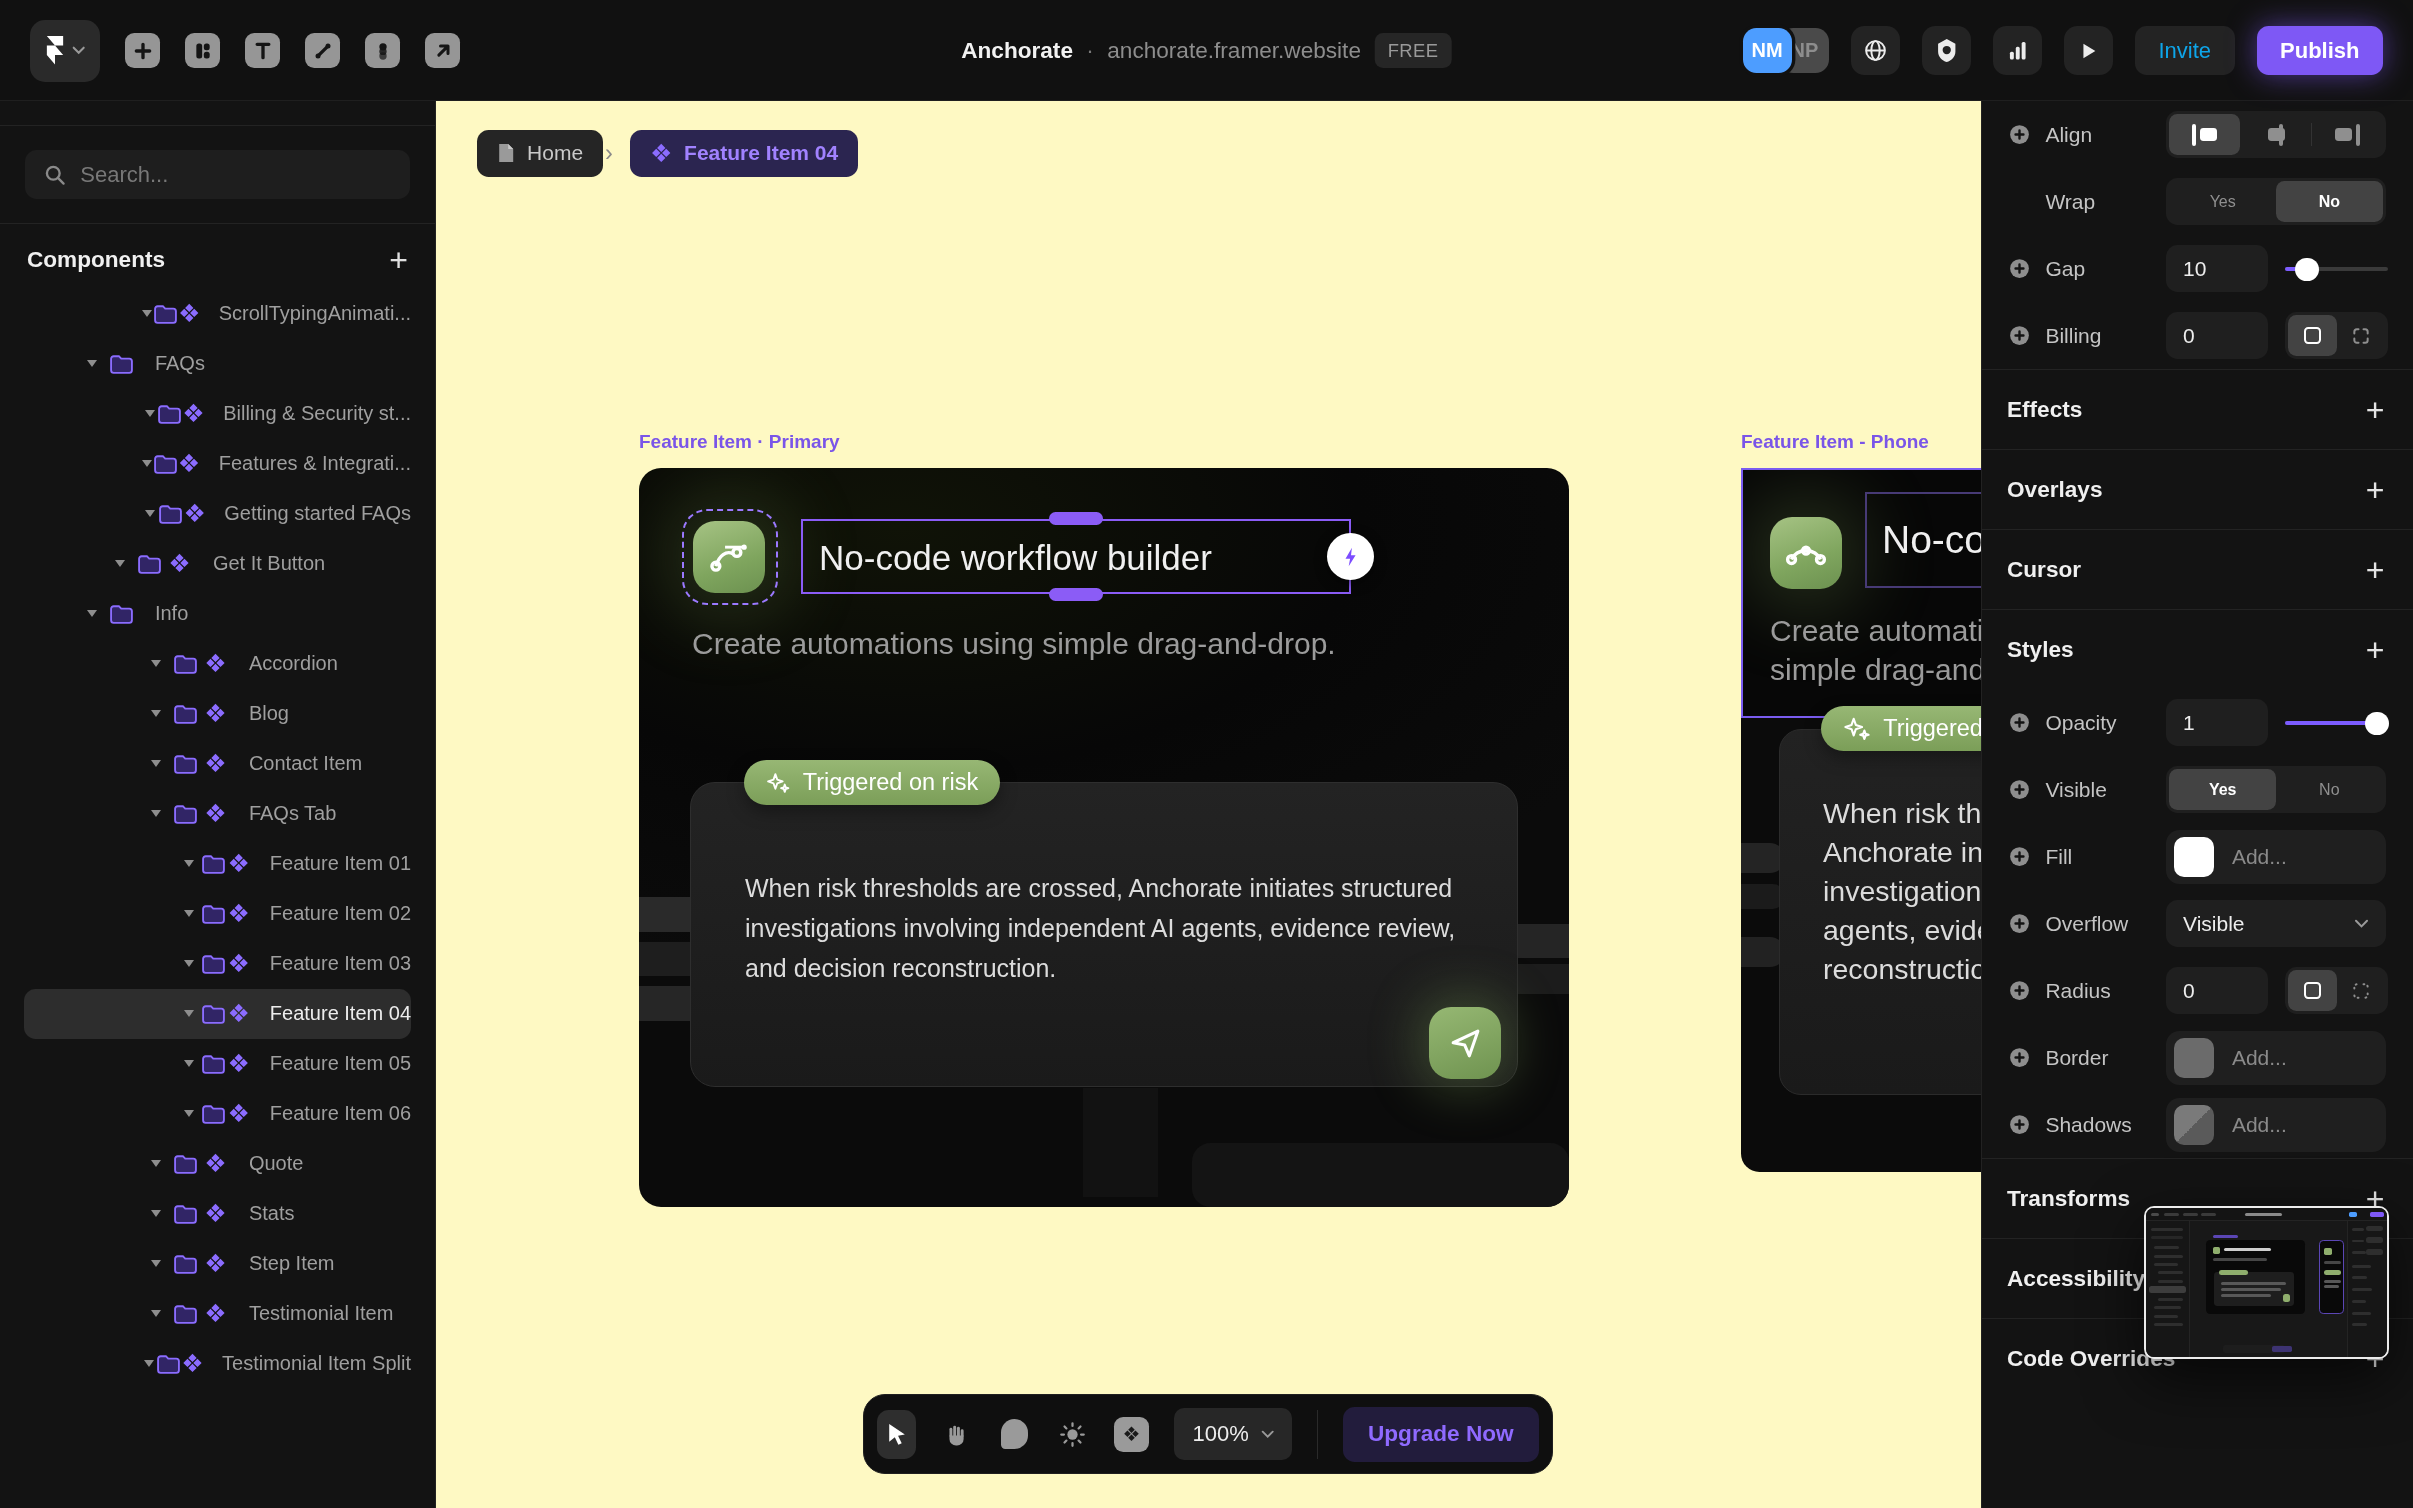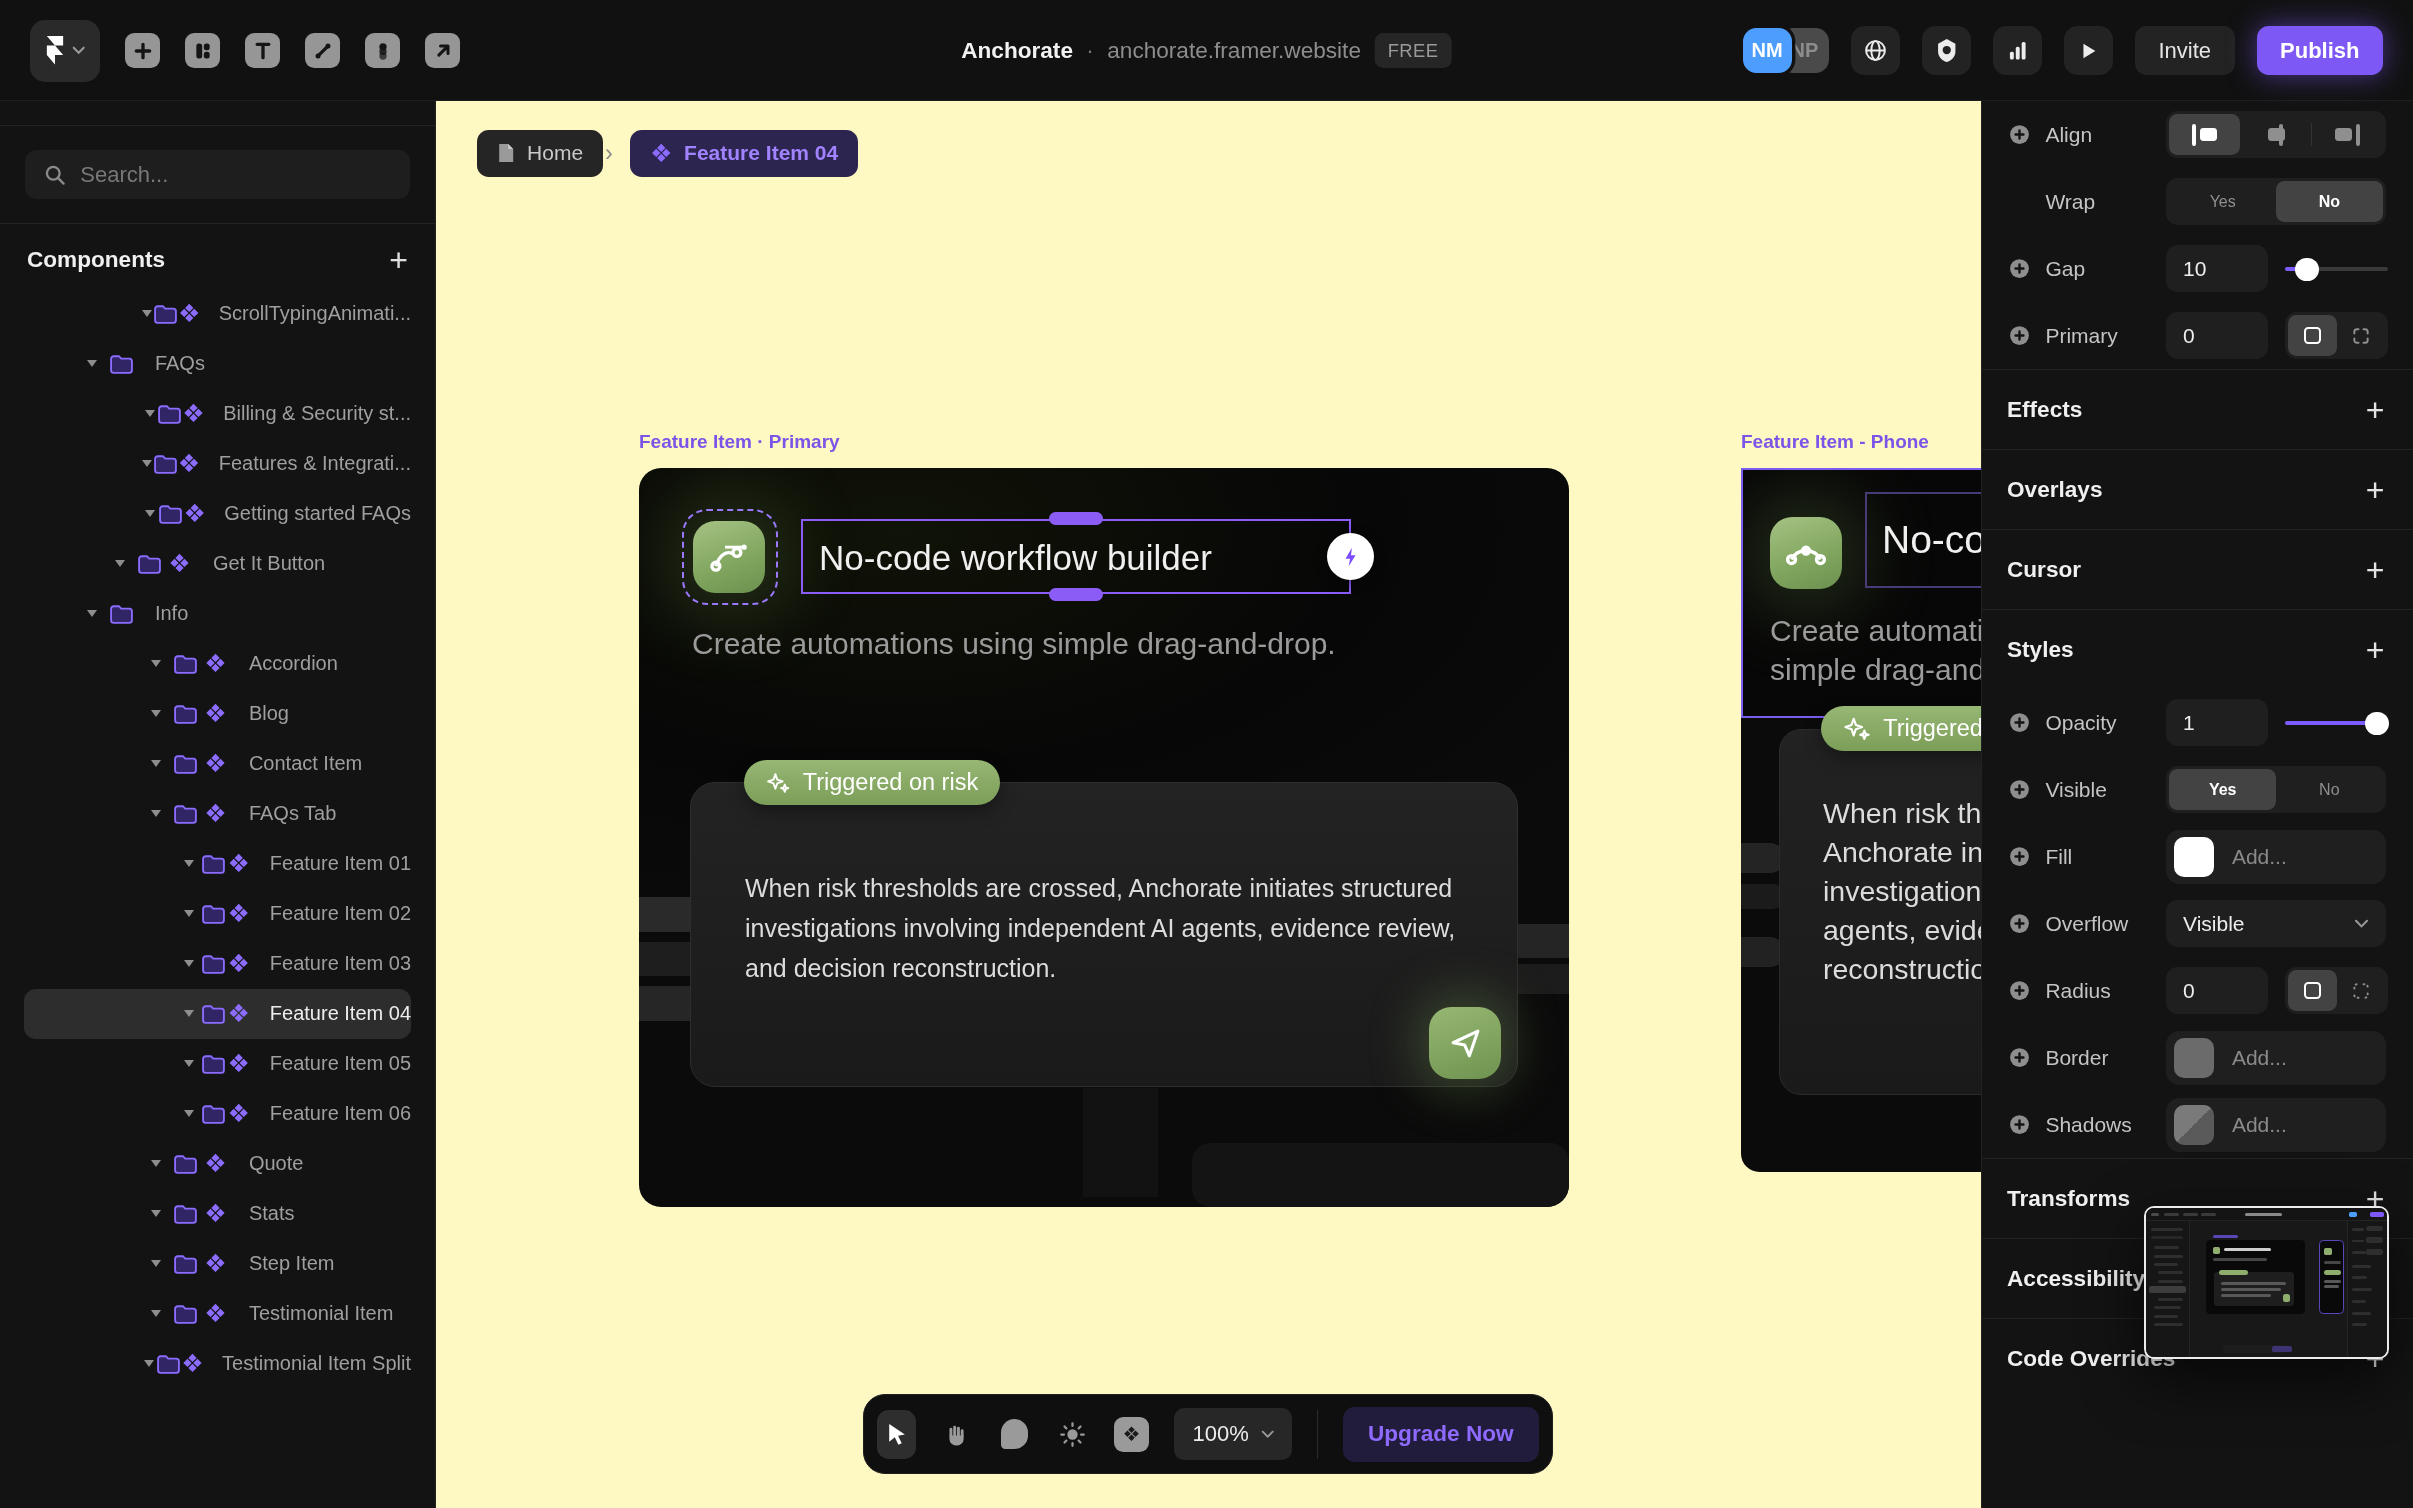--- a/index.html
+++ b/index.html
@@ -16,21 +16,21 @@
   .proj{font-size:22.6px;font-weight:700;color:#f2f2f2}
   .dot{color:#7a7a7a;font-size:22.6px}
   .domain{font-size:22.6px;color:#8d8d8d}
   .free{background:#262626;color:#9a9a9a;font-size:18.4px;padding:6.7px 13.4px;border-radius:8.4px;letter-spacing:0.4px}
   .right-cluster{position:absolute;right:30px;top:0;height:101px;display:flex;align-items:center;gap:22px}
   .avatars{display:flex;align-items:center}
   .av{width:49px;height:45px;border-radius:13.4px;display:flex;align-items:center;justify-content:center;font-size:20px;font-weight:700}
   .av.nm{background:#4d9dff;color:#fff;z-index:2;box-shadow:0 0 0 3.4px #111}
   .av.np{background:#4a4a4a;color:#8d8d8d;margin-left:-11.7px;z-index:1}
   .icobtn{width:49px;height:49px;border-radius:13.4px;background:#232323;display:flex;align-items:center;justify-content:center}
-  .btn-invite{height:49px;padding:0 23.5px;border-radius:11.7px;background:#232323;color:#e5e5e5;font-size:22px;display:flex;align-items:center}
+  .btn-invite{height:49px;padding:0 23.5px;border-radius:11.7px;background:#232323;color:#0ea5e9;font-size:22px;display:flex;align-items:center}
   .btn-publish{height:49px;padding:0 23.5px;border-radius:11.7px;background:#7e58f5;color:#fff;font-size:22px;font-weight:600;display:flex;align-items:center;box-shadow:0 0 28.5px rgba(126,88,245,.55)}
 
   
   .sidebar{position:absolute;left:0;top:101px;bottom:0;width:436px;background:#131313;border-right:0.8px solid #222;z-index:5;overflow:hidden}
   .tabs{margin:28.5px 25px 0;height:49px;background:#1d1d1d;border-radius:11.7px;display:flex;align-items:stretch;padding:4.2px;position:relative}
   .tab{flex:1;display:flex;align-items:center;justify-content:center;font-size:21px;color:#9a9a9a;border-radius:8.4px}
   .tab.active{background:#3e3e3e;color:#fff;font-weight:700}
   .tabdiv{width:0.8px;background:#333;margin:10px 0}
   .sb-sep{height:0.8px;background:#232323;margin-top:23.5px}
   .search{margin:25px 25px 0;height:49px;background:#1e1e1e;border-radius:11.7px;display:flex;align-items:center;gap:13.4px;padding:0 18.4px}
@@ -797,21 +797,21 @@
     </div>
 
     <div class="prop">
       <span class="plabel">
           <span>
             <svg width="25" height="25" viewBox="0 0 24 24">
               <circle cx="12" cy="12" r="9" fill="#8e8e8e"></circle>
               <path d="M12 8.2v7.6M8.2 12h7.6" stroke="#131313" stroke-width="2.3" stroke-linecap="round"></path>
             </svg>
           </span>
-          <span>Primary</span>
+          <span>Billing</span>
         </span>
       <div class="ctrl">
         <div class="inp">0</div>
         <div class="segicons">
           <div class="cell on">
               <span class="sqicon"></span>
             </div>
           <div class="cell">
             <span>
                 <svg width="20" height="20" viewBox="0 0 24 24" fill="none" stroke="#8f8f8f" stroke-width="2.4" stroke-linecap="round">

